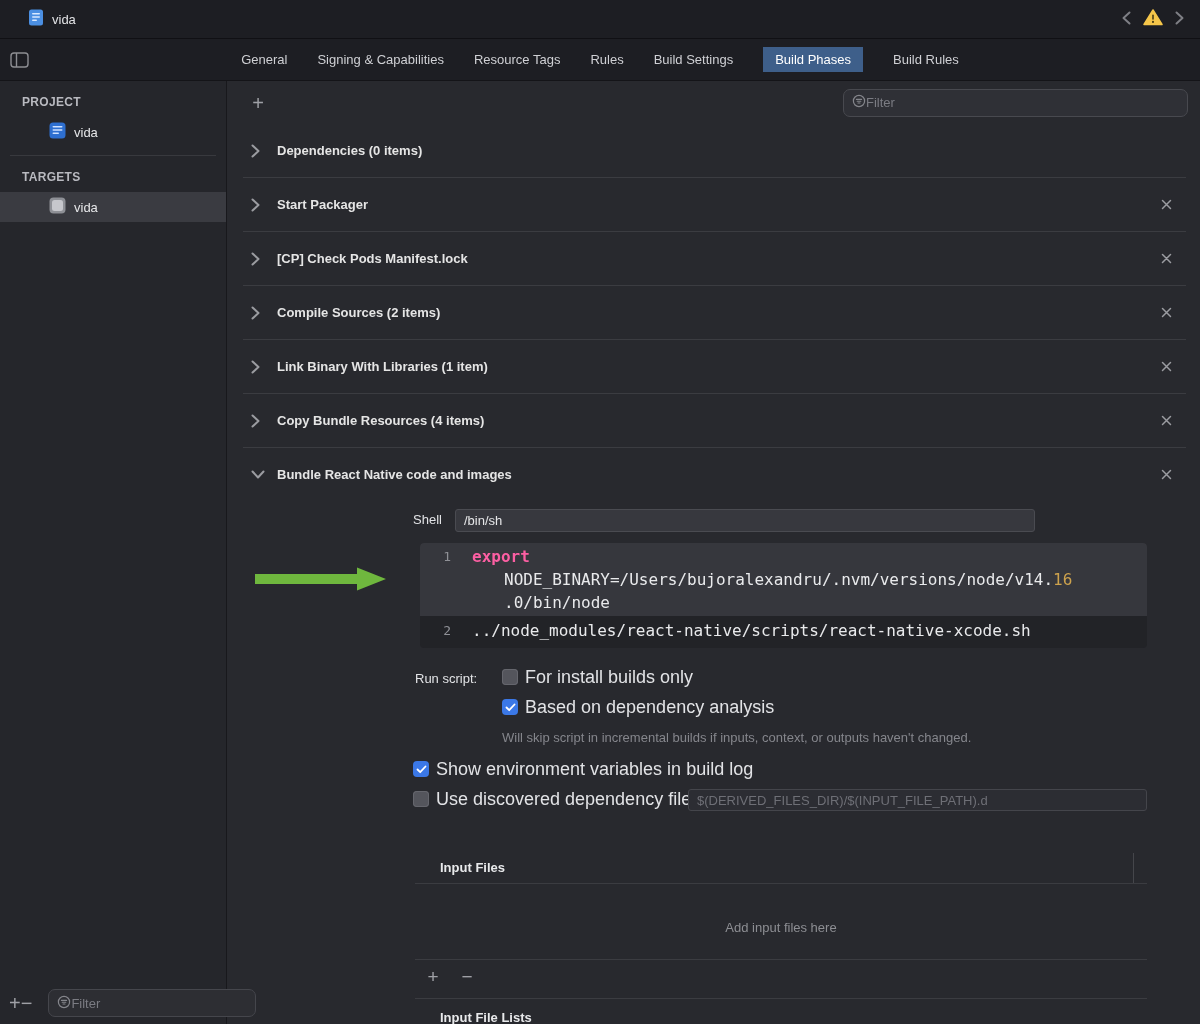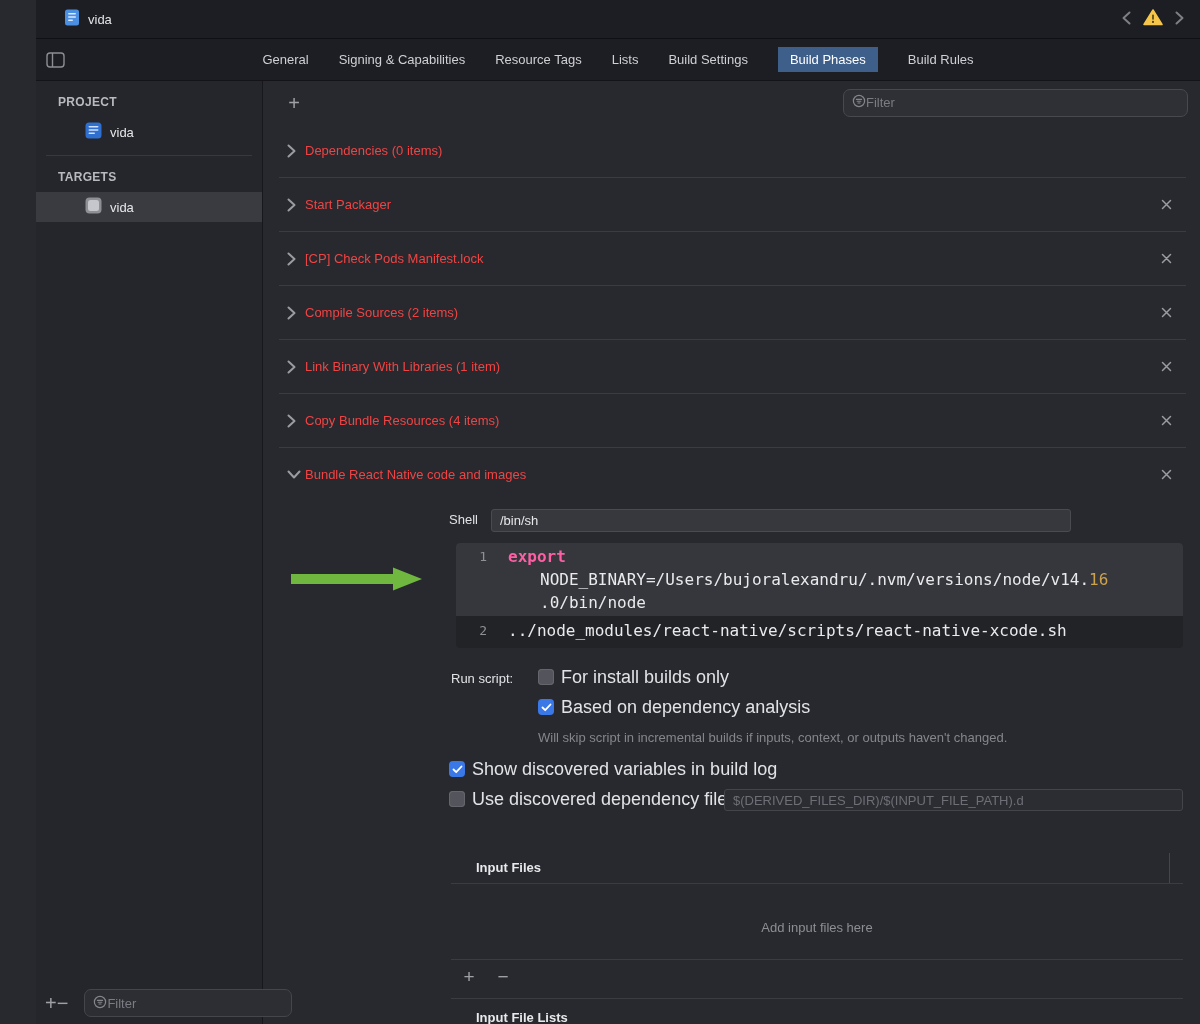--- a/index.html
+++ b/index.html
@@ -1,18 +1,18 @@
 <!DOCTYPE html>
 <html><head>
 <meta charset="utf-8">
 <style>
   * { margin:0; padding:0; box-sizing:border-box; }
   html,body { width:1200px; height:1024px; overflow:hidden; background:#28292e;
     font-family:"Liberation Sans","DejaVu Sans",sans-serif; color:#e6e7e9; font-size:13px; }
-  .window { width:1200px; height:1024px; display:flex; flex-direction:column;padding-left:36px; }
+  .window { width:1200px; height:1024px; display:flex; flex-direction:column; }
 
   
   .titlebar { flex:0 0 39px; background:#1d1e23; border-bottom:1px solid #101014;
     display:flex; align-items:center; justify-content:space-between; padding:0 16px 0 28px; }
   .tb-left { display:flex; align-items:center; gap:8px; }
   .tb-title { color:#e2e3e6; font-size:13px; }
   .tb-right { display:flex; align-items:center; gap:12px; }
 
   
   .tabbar { flex:0 0 42px; background:#1d1e23; border-bottom:1px solid #141418; position:relative;
@@ -41,21 +41,21 @@
 
   
   .main { flex:1; display:flex; flex-direction:column; background:#28292e; min-width:0; }
   .main-toolbar { flex:0 0 43px; display:flex; align-items:center; padding:0 12px 0 16px; }
   .filter-top { margin-left:auto; width:345px; background:#2f3036; border-color:#48494f; }
   .phase-list { flex:1; margin:0 14px 0 16px; position:relative; }
 
   .phase-row { height:54px; display:flex; align-items:center; border-bottom:1px solid #3b3c41; padding:0 10px 0 8px; cursor:pointer; }
   .phase-row.expanded { border-bottom:none; height:53px; }
   .chev { width:18px; display:flex; align-items:center; }
-  .phase-title { font-weight:400; font-size:13px; color:#ef4444; }
+  .phase-title { font-weight:700; font-size:13px; color:#e5e5e5; margin-left:8px; }
   .phase-close { margin-left:auto; cursor:pointer; display:flex; align-items:center; padding:4px; }
 
   
   .script-area { position:relative; height:524px; overflow:hidden; }
   .abs { position:absolute; }
   .shell-label { left:170px; top:11px; color:#e2e3e6; }
   .shell-field { left:212px; top:8px; width:580px; height:23px; background:#37383e; border:1px solid #4a4b51;
     border-radius:3px; color:#e6e7e9; font-size:13px; padding:0 8px; font-family:inherit; outline:none; }
 
   .code-editor { left:177px; top:42px; width:727px; background:#222327; border-radius:4px; overflow:hidden;
@@ -137,21 +137,21 @@
     <span class="sidebar-toggle">
       <svg width="19" height="16" viewBox="0 0 19 16">
           <rect x="1" y="1" width="17" height="14" rx="3" fill="none" stroke="#8d8e93" stroke-width="1.4"></rect>
           <line x1="6.5" y1="1" x2="6.5" y2="15" stroke="#8d8e93" stroke-width="1.4"></line>
         </svg>
     </span>
     <div class="tabs">
       <span class="tab">General</span>
       <span class="tab">Signing &amp; Capabilities</span>
       <span class="tab">Resource Tags</span>
-      <span class="tab">Lists</span>
+      <span class="tab">Rules</span>
       <span class="tab">Build Settings</span>
       <span class="tab active">Build Phases</span>
       <span class="tab">Build Rules</span>
     </div>
   </div>
 
   <div class="body">
 
     <aside class="sidebar">
       <div class="side-header">PROJECT</div>
@@ -346,21 +346,21 @@
           </div>
 
           <span class="abs dep-note">Will skip script in incremental builds if inputs, context, or outputs haven't changed.</span>
 
           <div class="abs cb-row row-env">
             <span class="checkbox checked">
                 <svg width="11" height="9" viewBox="0 0 11 9">
                   <path d="M1.5 4.5 L4.2 7.2 L9.5 1.5" fill="none" stroke="#ffffff" stroke-width="1.8" stroke-linecap="round" stroke-linejoin="round"></path>
                 </svg>
               </span>
-            <span class="cb-label">Show discovered variables in build log</span>
+            <span class="cb-label">Show environment variables in build log</span>
           </div>
 
           <div class="abs cb-row row-disc">
             <span class="checkbox"></span>
             <span class="cb-label">Use discovered dependency file:</span>
           </div>
           <input class="abs disc-field" type="text" value="$(DERIVED_FILES_DIR)/$(INPUT_FILE_PATH).d" style="">
 
           <span class="abs if-header">Input Files</span>
           <div class="abs hdiv div1"></div>

